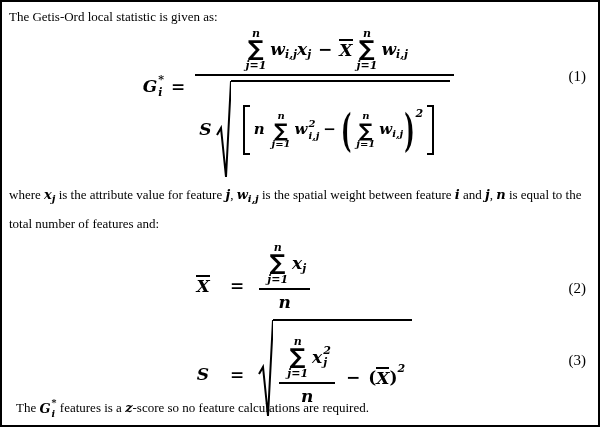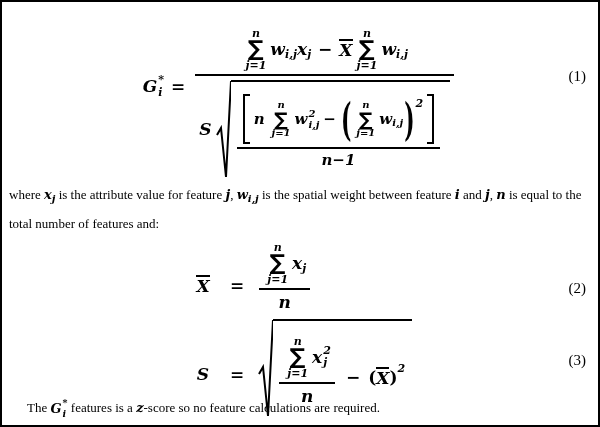--- a/index.html
+++ b/index.html
@@ -5,21 +5,21 @@
   html,body { margin:0; padding:0; background:#888; }
   .page {
     position:relative; width:600px; height:427px; box-sizing:border-box;
     background:#ffffff; border:2px solid #000; overflow:hidden;
     font-family:"Liberation Serif", serif; color:#000;
   }
   
   .txt { position:absolute; font-size:13px; color:#000; }
   .intro  { top:7px;  left:7px;  right:7px; }
   .where  { top:180px; left:7px; right:7px; line-height:25px; }
-  .footer { top:396px; left:25px; right:7px; }
+  .footer { top:396px; left:14px; right:7px; }
   
   .im  { font-family:"DejaVu Serif", serif; font-style:italic; font-weight:bold; }
   .isb { font-family:"DejaVu Serif", serif; font-style:italic; font-weight:bold;
          font-size:10px; vertical-align:-3px; }
   
   .m   { font-family:"DejaVu Serif", serif; font-style:italic; font-weight:bold; }
   .tk  { font-size:17px; line-height:1; }
   .sb  { font-size:11px; position:relative; top:5px;  line-height:1; }
   .sp2 { font-size:11px; position:relative; top:-7px; line-height:1; }
   .stk { display:inline-flex; flex-direction:column; align-items:flex-start;
@@ -76,20 +76,21 @@
   
   .eqnum { position:absolute; right:12px; font-size:15px;
            font-family:"Liberation Serif", serif; }
   .n1 { top:66px; } .n2 { top:278px; } .n3 { top:350px; }
 </style>
 </head>
 <body>
 
 <div class="page">
 
+  <div class="txt intro"><span>The Getis-Ord local statistic is given as:</span></div>
 
   <div class="eq1row m">
     <span class="grp shift-up">
       <span class="tk">G</span>
       <span class="stk">
         <span>*</span>
         <span>i</span>
       </span>
     </span>
     <span class="tk eqsign shift-up">=</span>
@@ -152,23 +153,20 @@
                       </span>
                       <span class="tk">w</span>
                       <span class="sb">i,j</span>
                       <span class="bigp">)</span>
                       <span class="sp2big">2</span>
                     </span>
                   </span>
                   <span class="br"></span>
                 </span>
               </span>
-              <span class="fden">
-                <span class="tk">n−1</span>
-              </span>
             </span>
           </span>
         </span>
       </span>
     </span>
   </div>
   <span class="eqnum n1">(1)</span>
 
   <div class="txt where">
     <span>where </span><span class="im">x</span><span class="isb">j</span><span> is the attribute value for feature </span><span class="im">j</span><span>, </span><span class="im">w</span><span class="isb">i,j</span><span> is the spatial weight between feature </span><span class="im">i</span><span> and </span><span class="im">j</span><span>, </span><span class="im">n</span><span> is equal to the total number of features and:</span>

